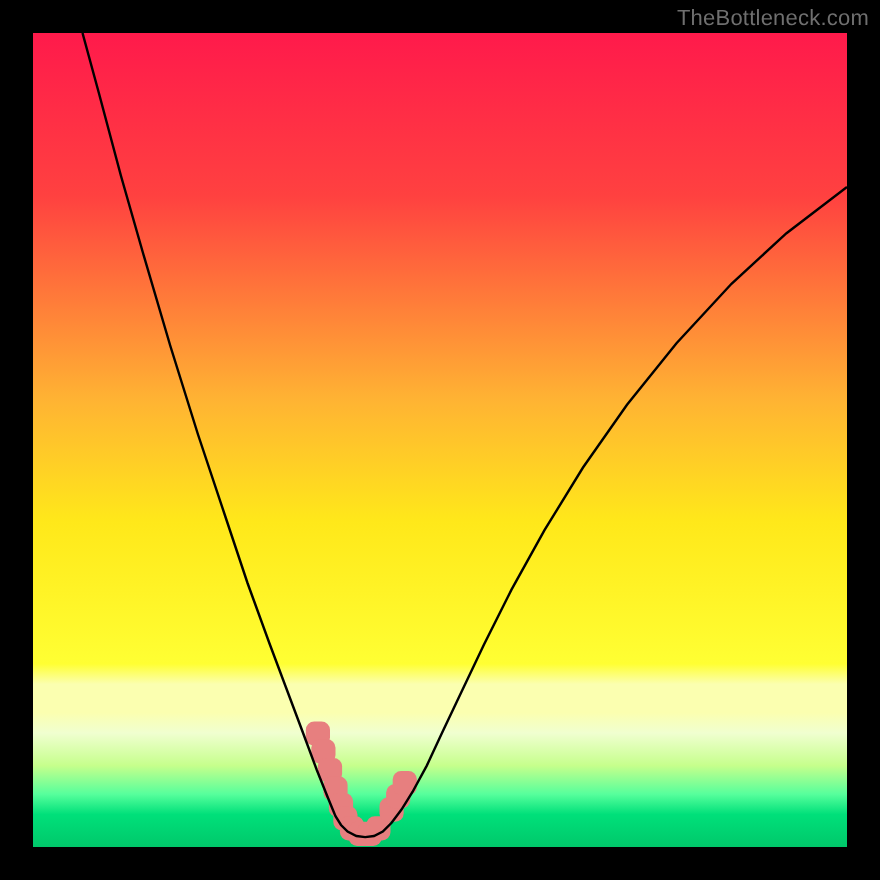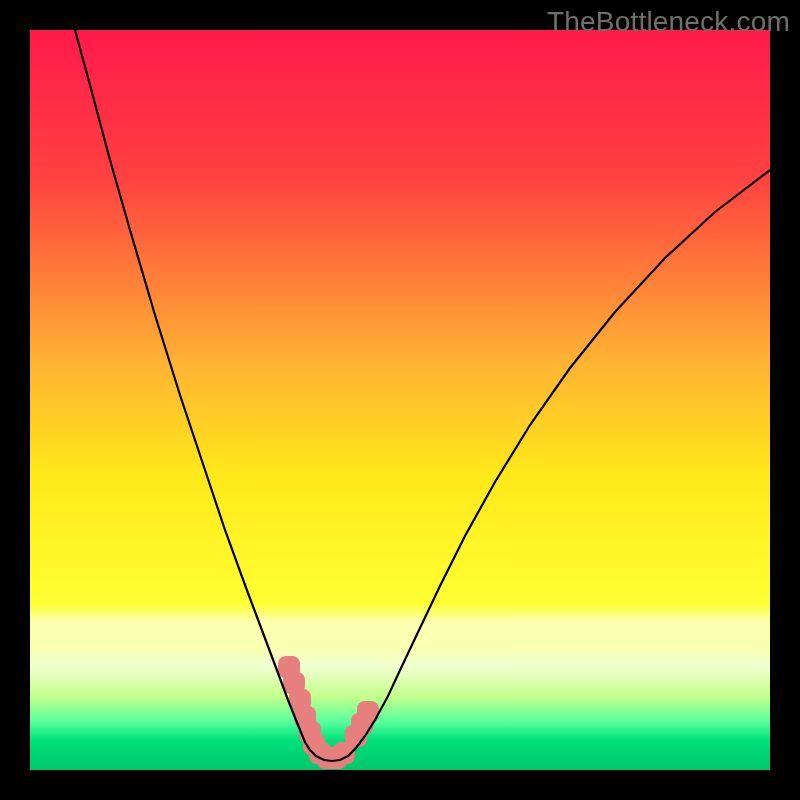--- a/index.html
+++ b/index.html
@@ -24,21 +24,21 @@
     left: 0;
     top: 0;
     width: 740px;
     height: 740px;
   }
   .watermark {
     position: absolute;
     top: 6px;
     right: 10px;
     color: #6f6f6f;
-    font-size: 28px;
+    font-size: 20px;
     font-weight: 500;
     letter-spacing: 0.2px;
   }
   svg { display: block; }
 </style>
 </head>
 <body>
 
 <div class="frame">
   <svg class="plot-area" viewBox="0 0 740 740" width="740" height="740">

